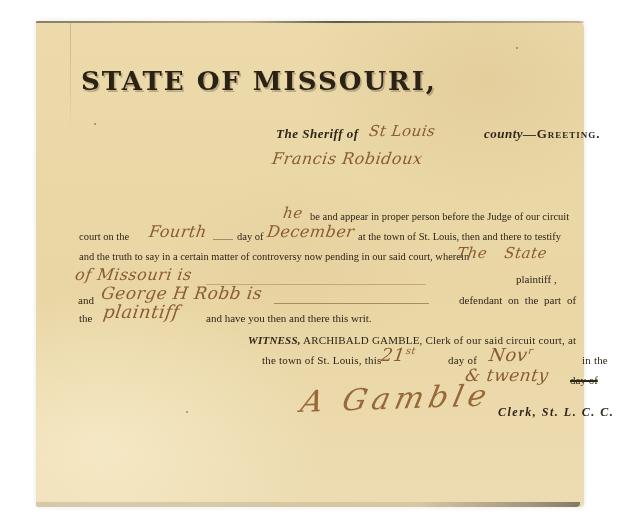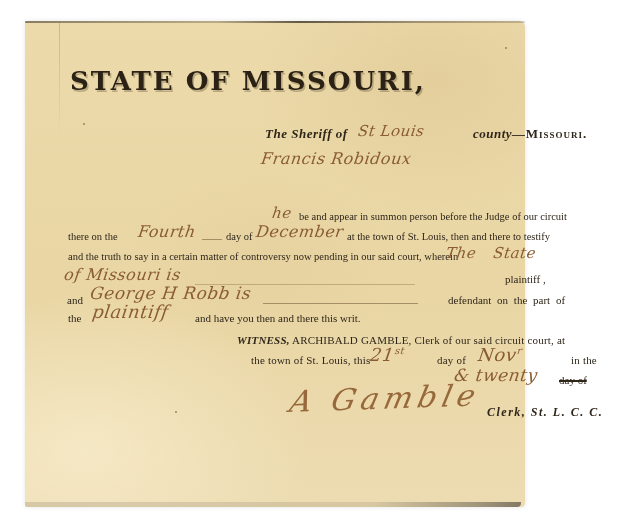--- a/index.html
+++ b/index.html
@@ -2,21 +2,21 @@
 <html><head>
 <meta charset="utf-8">
 <style>
   html,body { margin:0; padding:0; }
   body {
     width:640px; height:531px; position:relative; overflow:hidden;
     background:#ffffff;
     font-family:"Liberation Serif", serif;
   }
   .paper {
-    position:absolute; left:25px; top:21px; width:500px; height:486px;
+    position:absolute; left:36px; top:21px; width:548px; height:486px;
     background:
       radial-gradient(ellipse 320px 220px at 12% 88%, rgba(252,243,214,0.55), rgba(252,243,214,0) 70%),
       radial-gradient(ellipse 280px 200px at 82% 12%, rgba(214,188,134,0.38), rgba(214,188,134,0) 65%),
       radial-gradient(ellipse 220px 160px at 48% 50%, rgba(224,200,148,0.30), rgba(224,200,148,0) 60%),
       linear-gradient(180deg, #ecdaab 0%, #e9d6a4 55%, #eddcb2 100%);
     border-radius:3px 6px 4px 2px;
     box-shadow:0 0 5px rgba(0,0,0,0.10);
   }
   .paper::before { 
     content:""; position:absolute; top:0; left:0; right:0; height:2px;
@@ -79,29 +79,29 @@
   <div class="speck" style="left:480px; top:26px;"></div>
   <div class="speck" style="left:150px; top:390px;"></div>
   <div class="speck" style="left:58px; top:102px;"></div>
 
   <div class="t doc-title" style="left:45px; top:46px;">STATE OF MISSOURI,</div>
 
 
   <div class="t print sheriff-pre" style="left:240px; top:106px;">The Sheriff of</div>
   <div class="t hand" style="left:332px; top:102px;">St Louis</div>
   <div class="t print sheriff-pre" style="left:448px; top:106px;">
-    <span>county—</span><span class="greeting">Missouri.</span>
+    <span>county—</span><span class="greeting">Greeting.</span>
   </div>
 
   <div class="t hand" style="left:235px; top:129px; font-size:16px;">Francis Robidoux</div>
 
   <div class="t hand" style="left:246px; top:184px;">he</div>
-  <div class="t print" style="left:274px; top:190px;">be and appear in summon person before the Judge of our circuit</div>
+  <div class="t print" style="left:274px; top:190px;">be and appear in proper person before the Judge of our circuit</div>
 
-  <div class="t print" style="left:43px; top:210px;">there on the</div>
+  <div class="t print" style="left:43px; top:210px;">court on the</div>
   <div class="t hand" style="left:112px; top:202px; font-size:16px;">Fourth</div>
   <div class="rule" style="left:177px; top:217px; width:20px;"></div>
   <div class="t print" style="left:201px; top:210px;">day of</div>
   <div class="t hand" style="left:230px; top:202px; font-size:16px;">December</div>
   <div class="t print" style="left:322px; top:210px;">at the town of St. Louis, then and there to testify</div>
 
   <div class="t print" style="left:43px; top:230px;">and the truth to say in a certain matter of controversy now pending in our said court, wherein</div>
   <div class="t hand wide-words" style="left:420px; top:224px;">The State</div>
 
   <div class="t hand" style="left:38px; top:245px; font-size:16px;">of Missouri is</div>

